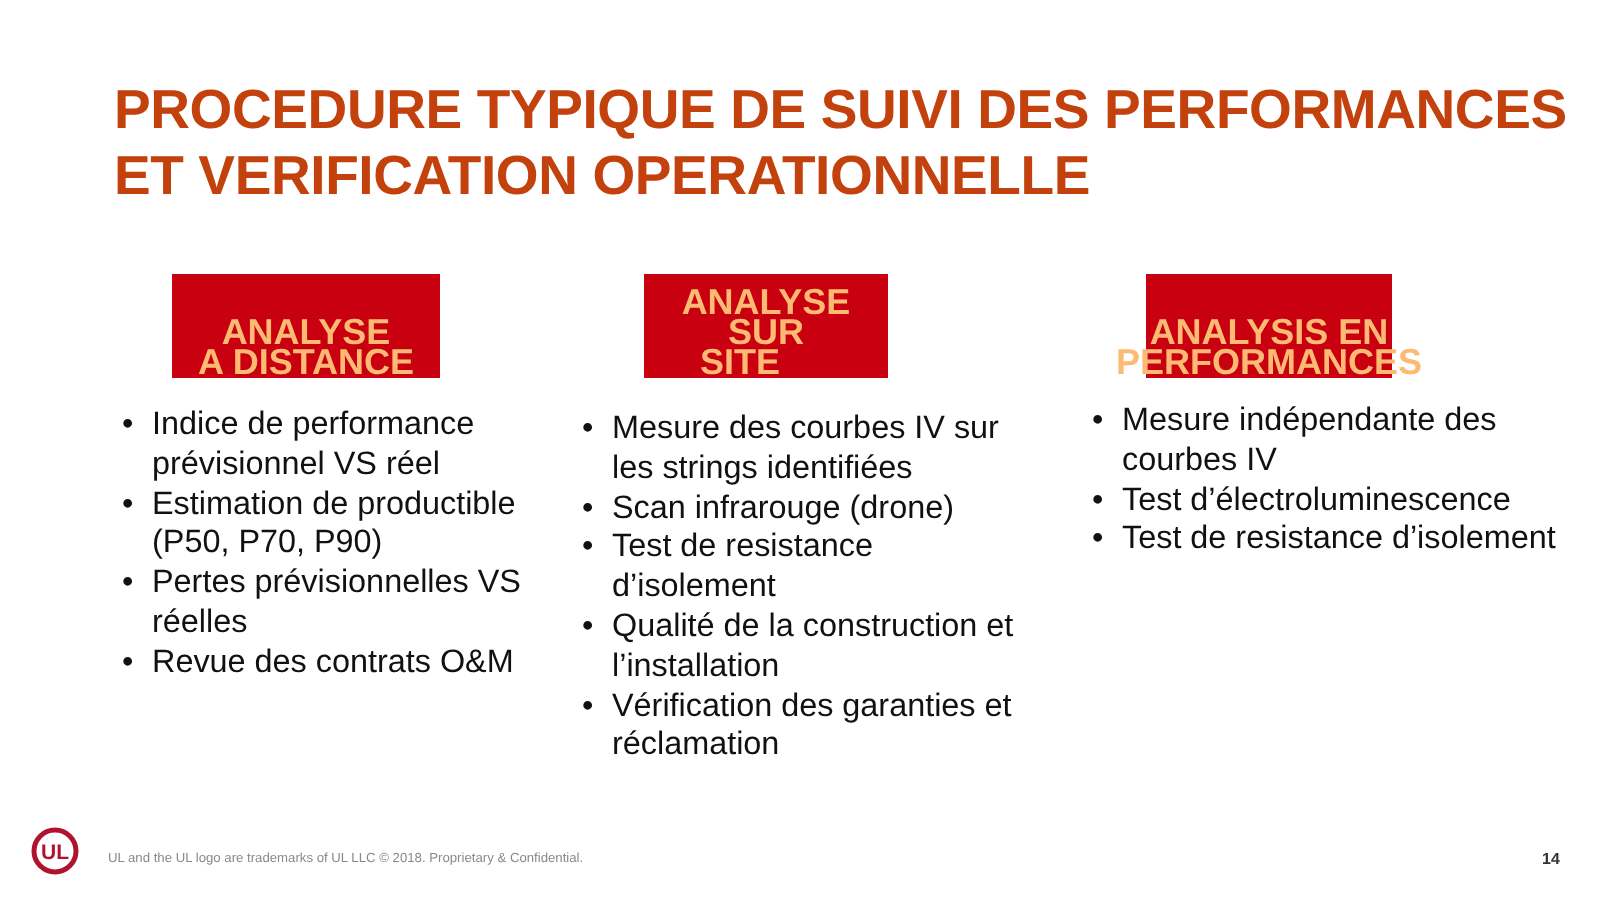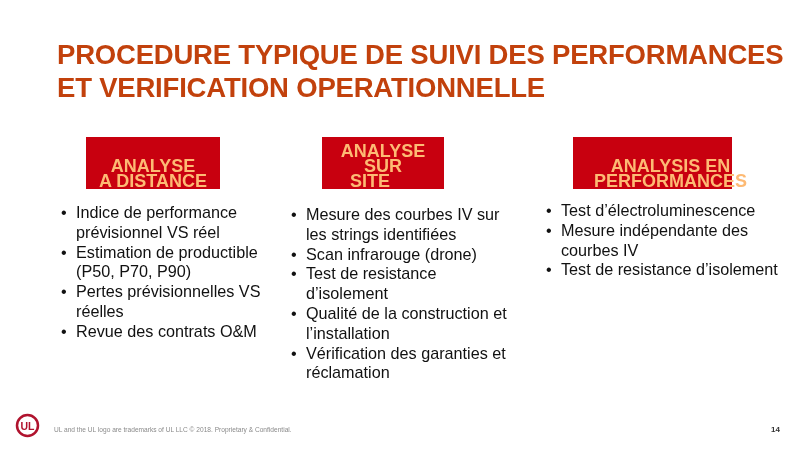--- a/index.html
+++ b/index.html
@@ -15,21 +15,21 @@
     }
     .title div { white-space: nowrap; }
     .box {
       position: absolute; background: #c8000f; color: #fdba74;
       font-weight: bold; font-size: 18px; line-height: 15px;
       text-align: center; display: flex; align-items: center; justify-content: flex-end;
       flex-direction: column;
     }
     .box1 { left: 86px; top: 137px; width: 134px; height: 52px; }
     .box2 { left: 322px; top: 137px; width: 122px; height: 52px; }
-    .box3 { left: 573px; top: 137px; width: 123px; height: 52px; padding-left: 36px; }
+    .box3 { left: 573px; top: 137px; width: 123px; height: 52px; }
     .box2 .l2 { margin-right: 26px; }
     ul.col {
       position: absolute; margin: 0; padding: 0; list-style: none;
       font-size: 16.2px; line-height: 19.8px; color: #111111;
     }
     ul.col li { position: relative; padding-left: 15px; }
     ul.col li::before {
       content: "\2022"; position: absolute; left: 0; top: 0;
     }
     .col1 { left: 61px; top: 203px; width: 220px; }
@@ -77,22 +77,22 @@
 
 <ul class="col col2">
   <li>Mesure des courbes IV sur les strings identifiées</li>
   <li>Scan infrarouge (drone)</li>
   <li>Test de resistance d’isolement</li>
   <li>Qualité de la construction et l’installation</li>
   <li>Vérification des garanties et réclamation</li>
 </ul>
 
 <ul class="col col3">
+  <li>Mesure indépendante des courbes IV</li>
   <li>Test d’électroluminescence</li>
-  <li>Mesure indépendante des courbes IV</li>
   <li>Test de resistance d’isolement</li>
 </ul>
 
 <svg class="logo" viewBox="0 0 50 50">
   <circle cx="25" cy="25" r="21" fill="none" stroke="#b0132e" stroke-width="5"></circle>
   <text x="25" y="33" text-anchor="middle" font-family="Liberation Sans, sans-serif" font-weight="bold" font-size="21" fill="#b0132e">UL</text>
 </svg>
 
 <div class="footer">UL and the UL logo are trademarks of UL LLC © 2018. Proprietary &amp; Confidential.</div>
 <div class="pagenum">14</div>

